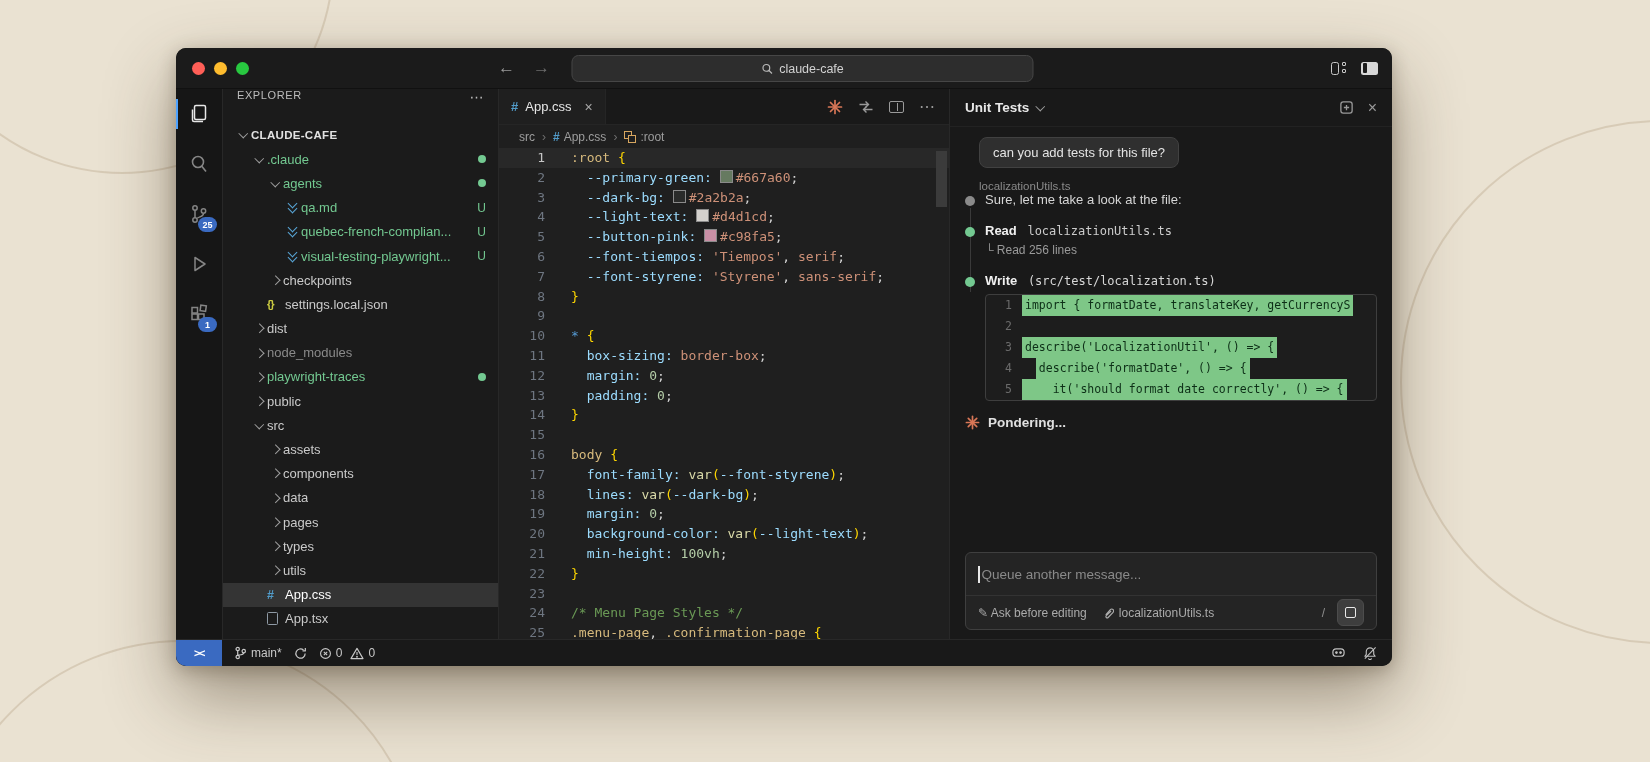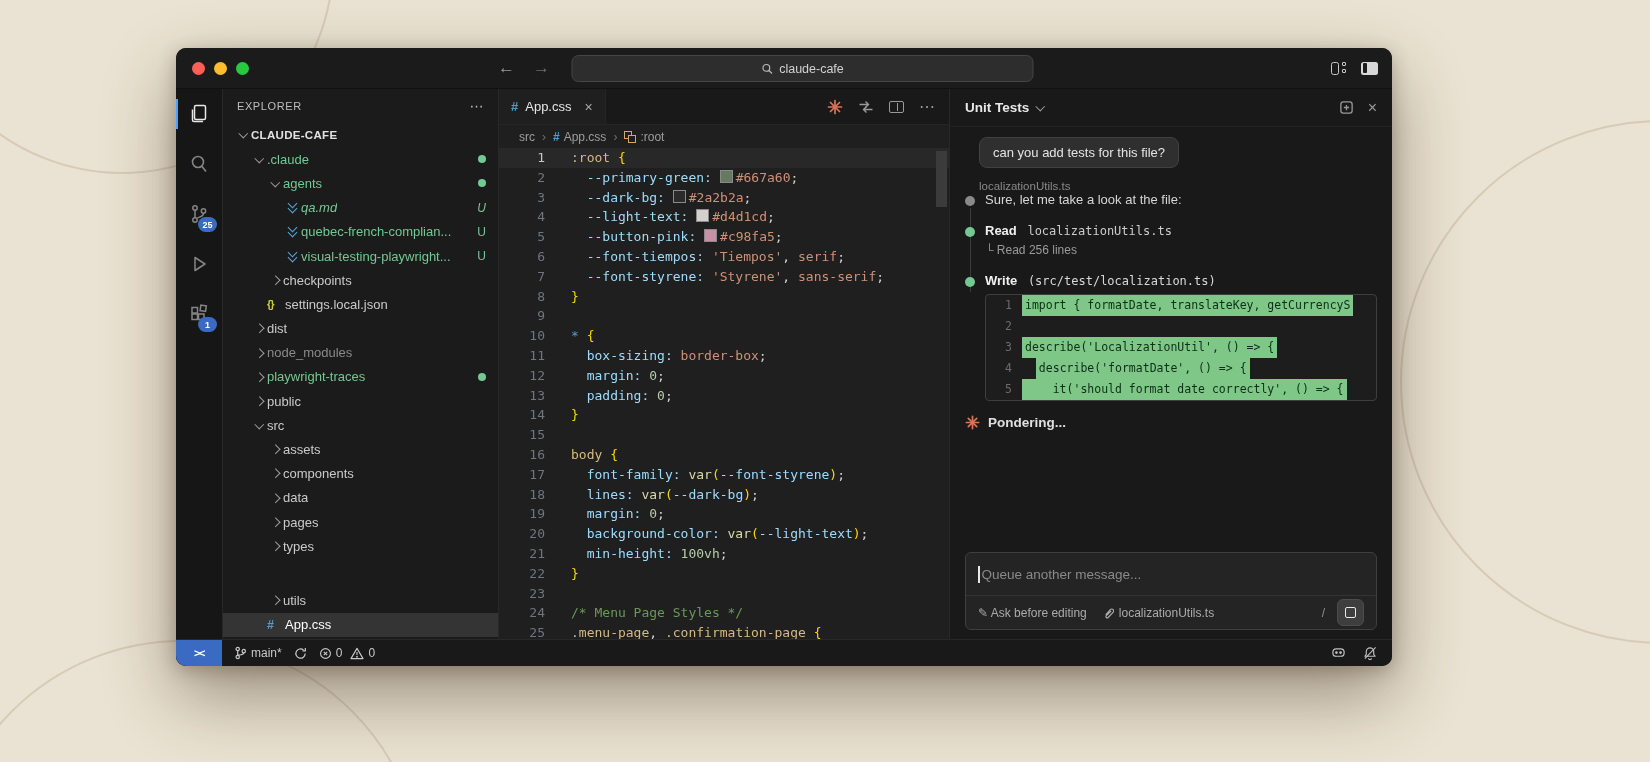--- a/index.html
+++ b/index.html
@@ -39,21 +39,21 @@
   
   .activity{flex:0 0 46px;background:#161616;border-right:1px solid #282828;display:flex;flex-direction:column;align-items:center}
   .act{width:46px;height:50px;display:flex;align-items:center;justify-content:center;position:relative;color:#858585}
   .act.active{color:#e7e7e7}
   .act.active::before{content:"";position:absolute;left:0;top:10px;bottom:10px;width:2px;background:#4da2ff}
   .abadge{position:absolute;right:5px;bottom:7px;min-width:15px;height:15px;border-radius:8px;background:#3a6ac1;
           color:#fff;font-size:9px;display:flex;align-items:center;justify-content:center;padding:0 2px;font-weight:700}
 
   
   .sidebar{flex:0 0 275px;background:#1b1b1b;border-right:1px solid #282828;display:flex;flex-direction:column;min-width:0}
-  .sb-head{flex:0 0 34px;display:flex;align-items:center;padding:0 14px;font-size:11px;letter-spacing:.6px;color:#bdbdbd}
+  .sb-head{flex:0 0 34px;display:flex;padding:0 14px;font-size:11px;letter-spacing:.6px;color:#bdbdbd}
   .sb-head .dots{margin-left:auto;color:#bdbdbd;font-size:14px;cursor:pointer}
   .tree{flex:1;overflow:hidden;font-size:13px;color:#cacaca}
   .trow{height:24.2px;display:flex;align-items:center;padding-right:12px;white-space:nowrap;box-sizing:border-box}
   .trow.sel{background:#343434;color:#ffffff}
   .trow.rootrow{font-weight:700;font-size:11.5px;color:#e2e2e2;letter-spacing:.3px}
   .trow .lbl{overflow:hidden;text-overflow:ellipsis}
   .trow .grn{color:#73c991}
   .trow .dim{color:#8a8a8a}
   .chev{flex:0 0 16px;display:flex;align-items:center;justify-content:center}
   .chev i{width:5.5px;height:5.5px;border-right:1.4px solid #9f9f9f;border-bottom:1.4px solid #9f9f9f;display:block}
@@ -243,21 +243,21 @@
             <span class="lbl grn">.claude</span>
             <span class="dotbadge"></span>
           </div>
           <div class="trow" style="padding-left: 44px;">
             <span class="chev open">
               <i></i>
             </span>
             <span class="lbl grn">agents</span>
             <span class="dotbadge"></span>
           </div>
-          <div class="trow" style="padding-left: 60px; font-style: italic;">
+          <div class="trow" style="padding-left: 60px;">
             <span class="fi fi-md">
               <i></i>
               <i></i>
             </span>
             <span class="lbl grn">qa.md</span>
             <span class="badgeU">U</span>
           </div>
           <div class="trow" style="padding-left: 60px;">
             <span class="fi fi-md">
               <i></i>
@@ -338,21 +338,21 @@
               <i></i>
             </span>
             <span class="lbl">pages</span>
           </div>
           <div class="trow" style="padding-left: 44px;">
             <span class="chev closed">
               <i></i>
             </span>
             <span class="lbl">types</span>
           </div>
-          <div class="trow" style="padding-left: 44px; margin-top: 30px;">
+          <div class="trow" style="padding-left: 44px;">
             <span class="chev closed">
               <i></i>
             </span>
             <span class="lbl">utils</span>
           </div>
           <div class="trow sel" style="padding-left: 44px;">
             <span class="fi fi-css">#</span>
             <span class="lbl">App.css</span>
           </div>
           <div class="trow" style="padding-left: 44px;">

